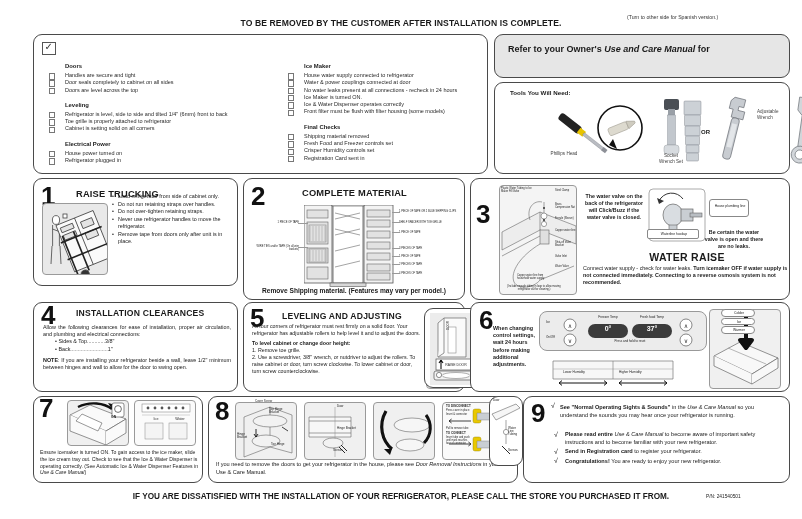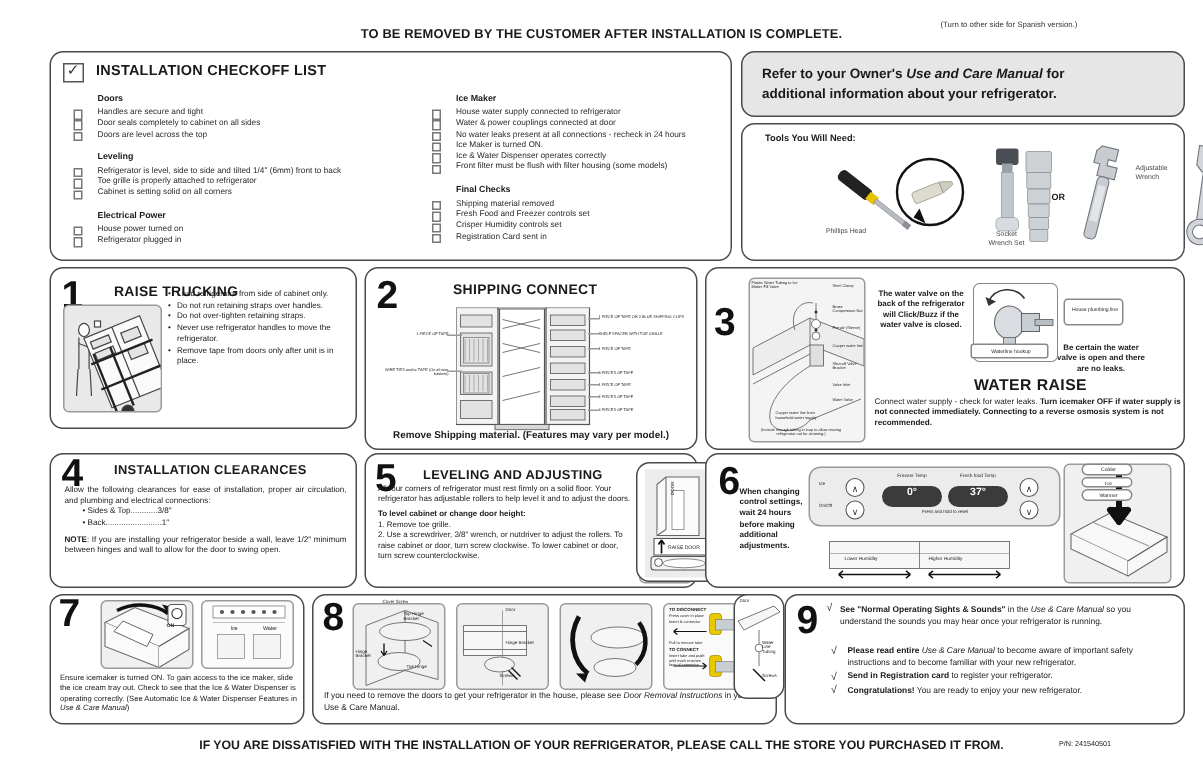--- a/index.html
+++ b/index.html
@@ -104,21 +104,20 @@
 
 <div class="page">
 
   <div id="hdr-title" class="abs">
     <span class="main">TO BE REMOVED BY THE CUSTOMER AFTER INSTALLATION IS COMPLETE.</span>
   </div>
   <div id="hdr-note">(Turn to other side for Spanish version.)</div>
 
   <div id="checkoff" class="box">
     <span class="tickbox"></span>
-    <span class="ttl">INSTALLATION CHECKOFF LIST</span>
 
     <div class="colA">
       <div class="grp">Doors</div>
       <div class="ci"><span class="cb"></span><span>Handles are secure and tight</span></div>
       <div class="ci"><span class="cb"></span><span>Door seals completely to cabinet on all sides</span></div>
       <div class="ci"><span class="cb"></span><span>Doors are level across the top</span></div>
 
       <div class="grp sp">Leveling</div>
       <div class="ci"><span class="cb"></span><span>Refrigerator is level, side to side and tilted 1/4" (6mm) front to back</span></div>
       <div class="ci"><span class="cb"></span><span>Toe grille is properly attached to refrigerator</span></div>
@@ -140,21 +139,21 @@
 
       <div class="grp sp">Final Checks</div>
       <div class="ci"><span class="cb"></span><span>Shipping material removed</span></div>
       <div class="ci"><span class="cb"></span><span>Fresh Food and Freezer controls set</span></div>
       <div class="ci"><span class="cb"></span><span>Crisper Humidity controls set</span></div>
       <div class="ci"><span class="cb"></span><span>Registration Card sent in</span></div>
     </div>
   </div>
 
   <div id="refer" class="box shade">
-    <div class="t"><span>Refer to your Owner's </span><i>Use and Care Manual</i><span> for</span><br><span>additional information about your refrigerator.</span></div>
+    <div class="t"><span>Refer to your Owner's </span><i>Use and Care Manual</i><span> for</span><br></div>
   </div>
 
   <div id="tools" class="box">
     <span class="t">Tools You Will Need:</span>
 
     <svg class="art" style="left:52px;top:18px;" width="70" height="66">
       <g transform="rotate(38 35 33)">
         <rect x="6" y="28" width="26" height="8" rx="3" fill="#222"></rect>
         <rect x="30" y="29" width="7" height="6" fill="#e8c400"></rect>
         <rect x="36" y="30.5" width="26" height="3" fill="#b9bcc2" stroke="#7b7e85" stroke-width=".4"></rect>
@@ -244,21 +243,21 @@
       <div>Load refrigerator from side of cabinet only.</div>
       <div>Do not run retaining straps over handles.</div>
       <div>Do not over-tighten retaining straps.</div>
       <div>Never use refrigerator handles to move the refrigerator.</div>
       <div>Remove tape from doors only after unit is in place.</div>
     </div>
   </div>
 
   <div id="p2" class="box">
     <span class="num" style="left:7px;top:4px;">2</span>
-    <span class="secttl" style="left:58px;top:9px;">SHIPPING CONNECT</span>
+    <span class="secttl" style="left:58px;top:9px;">COMPLETE MATERIAL</span>
 
     <div class="art" style="left:60px;top:26px;width:90px;height:82px;">
       <svg width="90" height="82">
         <rect x="0" y="0" width="28" height="78" fill="#f3f3f3" stroke="#555" stroke-width=".8"></rect>
         <rect x="29" y="0" width="30" height="78" fill="#fff" stroke="#555" stroke-width=".8"></rect>
         <rect x="60" y="0" width="29" height="78" fill="#f3f3f3" stroke="#555" stroke-width=".8"></rect>
         <g fill="#e2e2e2" stroke="#666" stroke-width=".6">
           <rect x="3" y="5" width="21" height="8"></rect>
             <rect x="3" y="17" width="21" height="22"></rect>
           <rect x="3" y="43" width="21" height="15"></rect>

